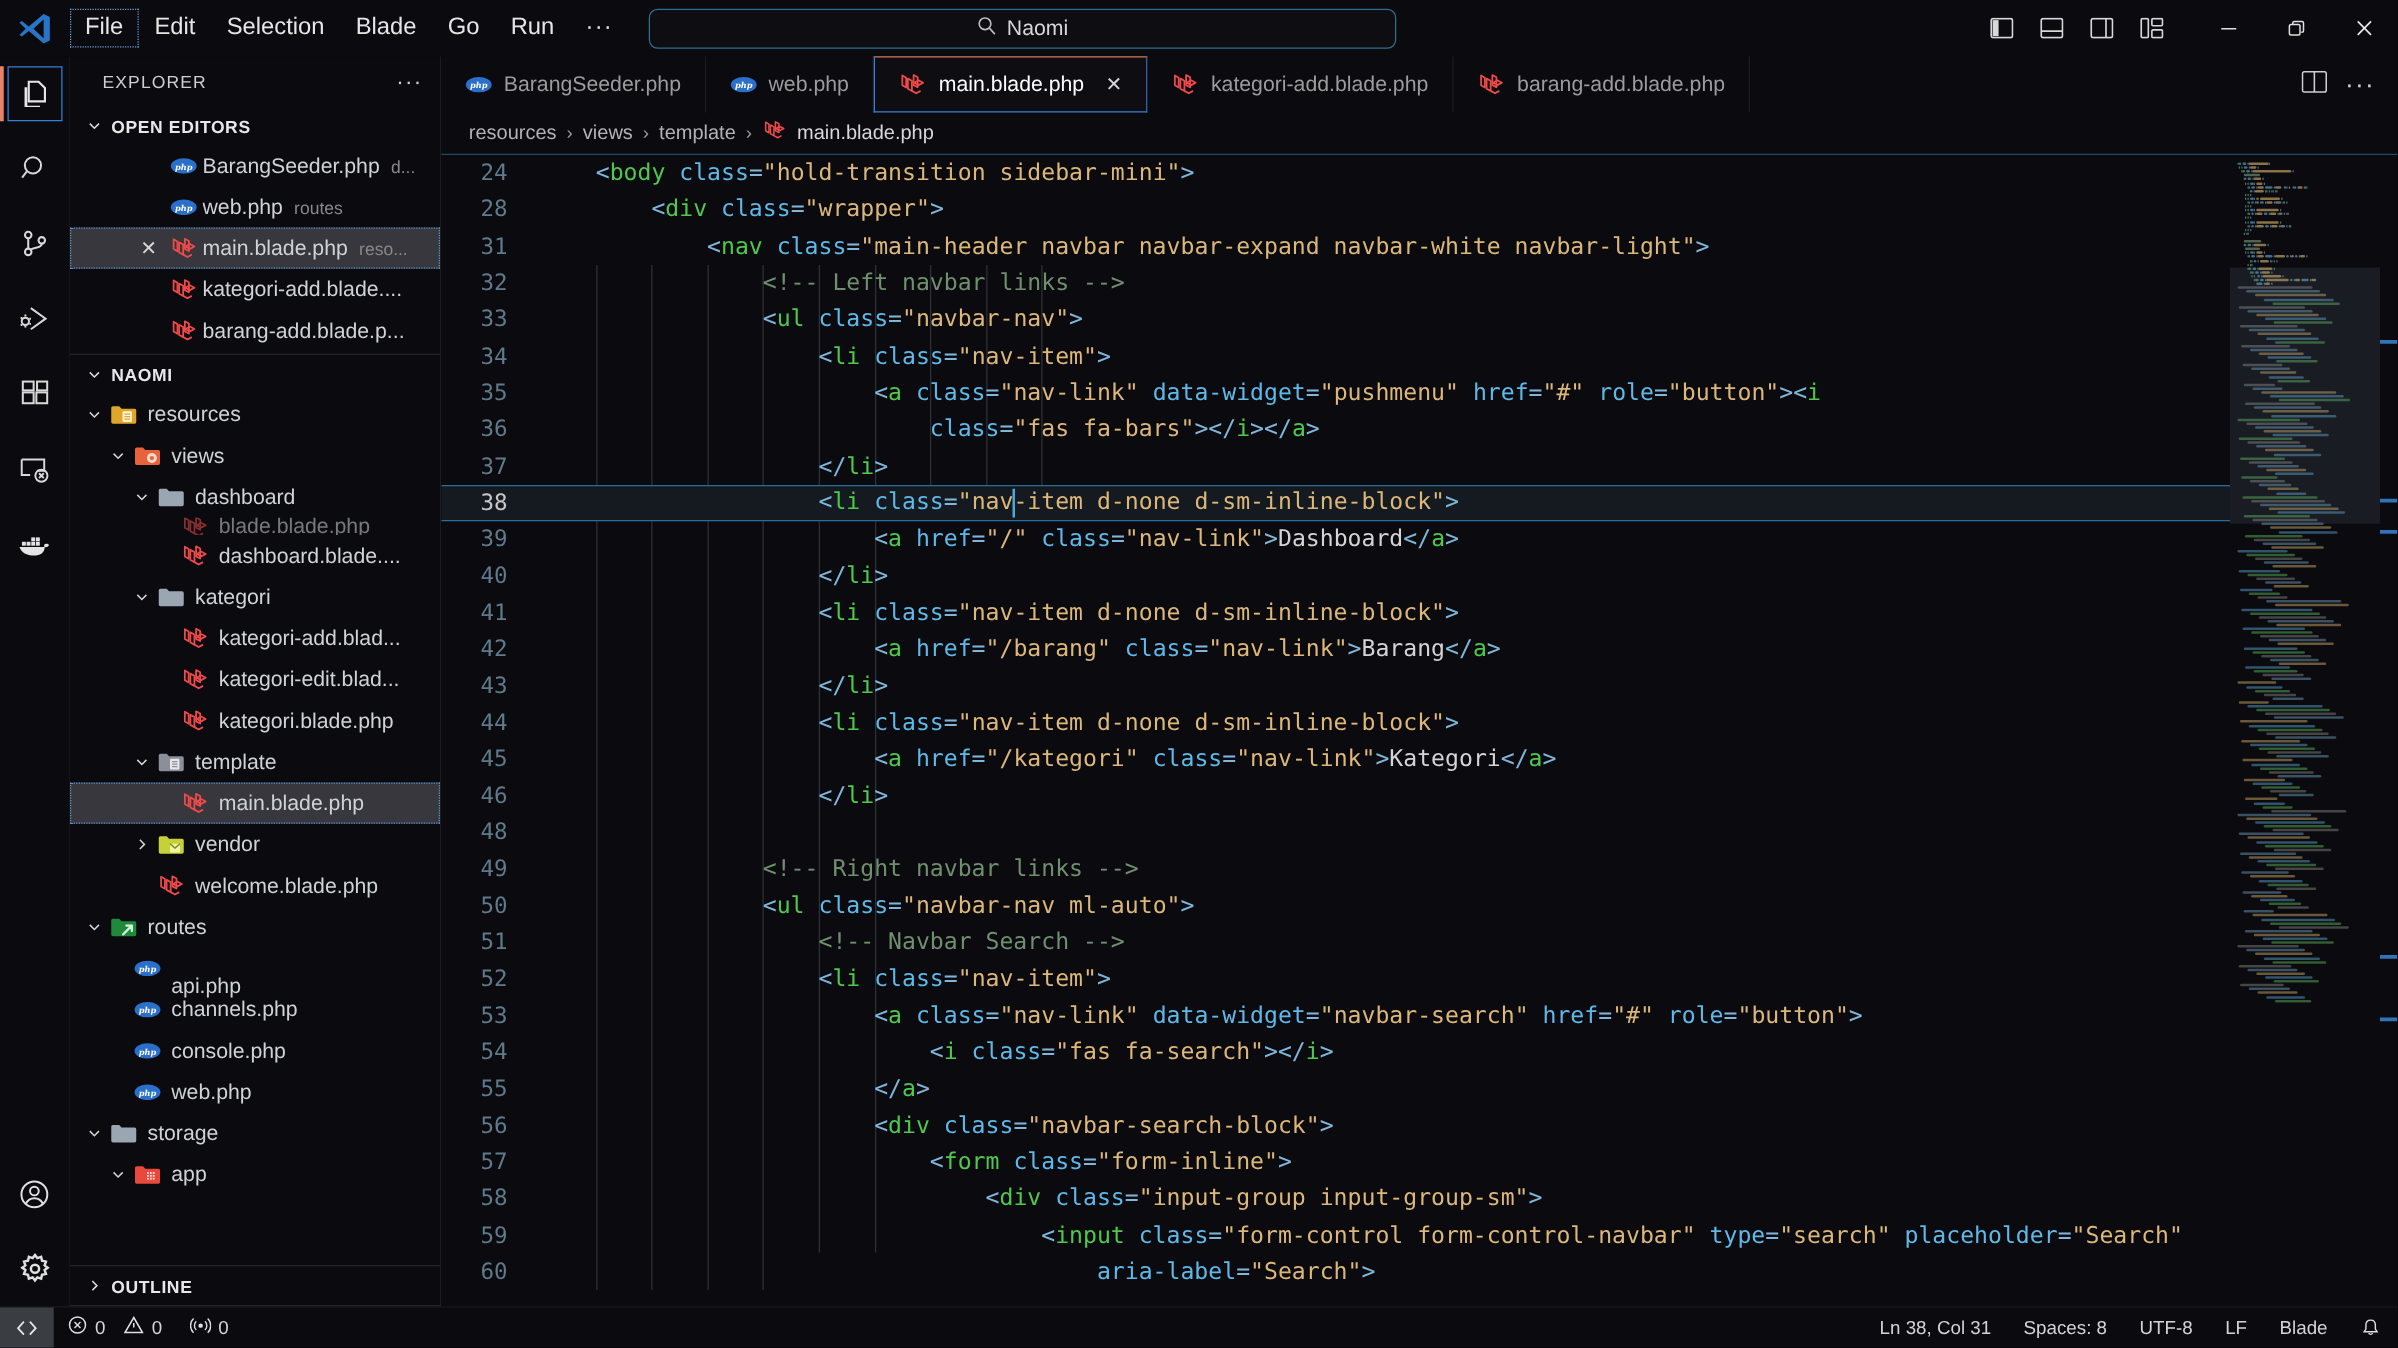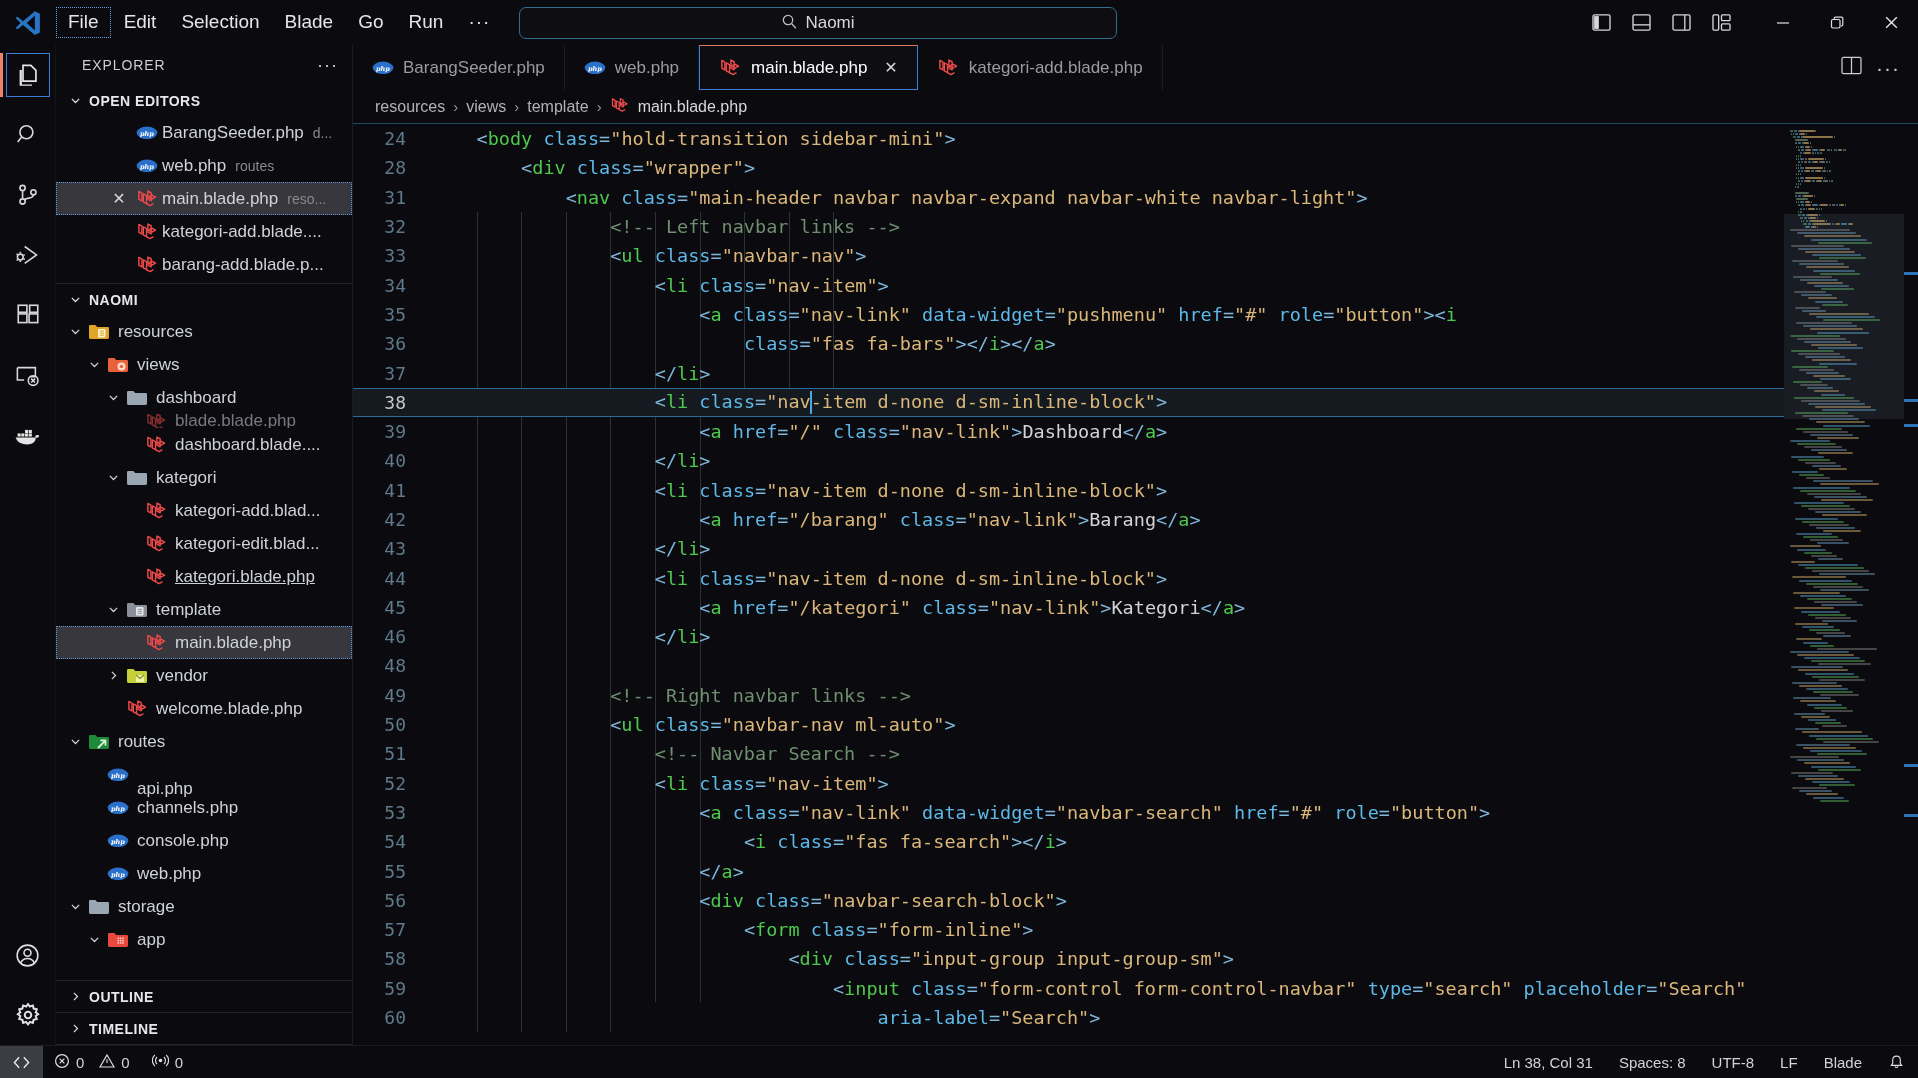--- a/index.html
+++ b/index.html
@@ -553,21 +553,21 @@
               <span class="chev"></span>
               <span class="ficon">
                 <svg width="23" height="23" viewBox="0 0 24 24" fill="none" stroke="#ef4a4a" stroke-width="1.5" stroke-linejoin="round">
                   <path d="M3 4.6 L6.2 6.4 V14.6 L3 12.8 Z"></path>
                   <path d="M7.6 7.2 L11 9 V17.4 L7.6 15.6 Z"></path>
                   <path d="M12.4 4.2 L15.8 6 V14.4 L12.4 12.6 Z"></path>
                   <path d="M16.6 8.6 L20.4 10.6 L16.6 12.6 L12.9 10.6 Z"></path>
                   <path d="M11 17.4 L14.6 19.4 L18.2 17.4"></path>
                 </svg>
               </span>
-              <span class="label" style="margin-left: 4px; text-decoration: underline;">kategori.blade.php</span>
+              <span class="label" style="margin-left: 4px;">kategori.blade.php</span>
             </div>
             <div class="row">
               <span style="width: 48px; flex: 0 0 48px;"></span>
               <span class="chev">
                 <svg width="13" height="13" viewBox="0 0 16 16">
                   <polyline points="3.5,6 8,10.5 12.5,6" fill="none" stroke="#d6d6d6" stroke-width="1.5"></polyline>
                 </svg>
               </span>
               <span class="ficon">
                 <svg width="24" height="21" viewBox="0 0 24 21">
@@ -726,28 +726,20 @@
       </div>
 
       <div class="bottom-sections">
         <div class="section-head">
           <span class="chev">
             <svg width="13" height="13" viewBox="0 0 16 16">
                 <polyline points="6,3.5 10.5,8 6,12.5" fill="none" stroke="#e0e0e0" stroke-width="1.5"></polyline>
               </svg>
           </span>
           <span>OUTLINE</span>
-        </div>
-        <div class="section-head">
-          <span class="chev">
-            <svg width="13" height="13" viewBox="0 0 16 16">
-                <polyline points="6,3.5 10.5,8 6,12.5" fill="none" stroke="#e0e0e0" stroke-width="1.5"></polyline>
-              </svg>
-          </span>
-          <span>TIMELINE</span>
         </div>
       </div>
     </div>
 
     <div class="editorgroup">
       <div class="tabsrow" id="tabs-row">
           <div class="tab">
             <span style="display: flex;">
               <svg width="22" height="13.64" viewBox="0 0 32 20">
                 <ellipse cx="16" cy="10" rx="15.2" ry="9.2" fill="#2a6fc9"></ellipse>
@@ -782,20 +774,32 @@
             <span style="display: flex;">
               <svg width="23" height="23" viewBox="0 0 24 24" fill="none" stroke="#ef4a4a" stroke-width="1.5" stroke-linejoin="round">
                 <path d="M3 4.6 L6.2 6.4 V14.6 L3 12.8 Z"></path>
                 <path d="M7.6 7.2 L11 9 V17.4 L7.6 15.6 Z"></path>
                 <path d="M12.4 4.2 L15.8 6 V14.4 L12.4 12.6 Z"></path>
                 <path d="M16.6 8.6 L20.4 10.6 L16.6 12.6 L12.9 10.6 Z"></path>
                 <path d="M11 17.4 L14.6 19.4 L18.2 17.4"></path>
               </svg>
             </span>
             <span>kategori-add.blade.php</span>
+          </div>
+          <div class="tab">
+            <span style="display: flex;">
+              <svg width="23" height="23" viewBox="0 0 24 24" fill="none" stroke="#ef4a4a" stroke-width="1.5" stroke-linejoin="round">
+                <path d="M3 4.6 L6.2 6.4 V14.6 L3 12.8 Z"></path>
+                <path d="M7.6 7.2 L11 9 V17.4 L7.6 15.6 Z"></path>
+                <path d="M12.4 4.2 L15.8 6 V14.4 L12.4 12.6 Z"></path>
+                <path d="M16.6 8.6 L20.4 10.6 L16.6 12.6 L12.9 10.6 Z"></path>
+                <path d="M11 17.4 L14.6 19.4 L18.2 17.4"></path>
+              </svg>
+            </span>
+            <span>barang-add.blade.php</span>
           </div>
           <div class="tabs-filler"></div>
           <div class="tabs-actions">
             <span><svg width="21" height="19" viewBox="0 0 22 20">
                 <rect x="1" y="1.5" width="20" height="17" rx="1.5" fill="none" stroke="#d0d0d0" stroke-width="1.3"></rect>
                 <line x1="11" y1="1.5" x2="11" y2="18.5" stroke="#d0d0d0" stroke-width="1.3"></line>
               </svg></span>
             <span style="font-size:21px;color:#d0d0d0;letter-spacing:1px;">···</span>
           </div>
         </div>

